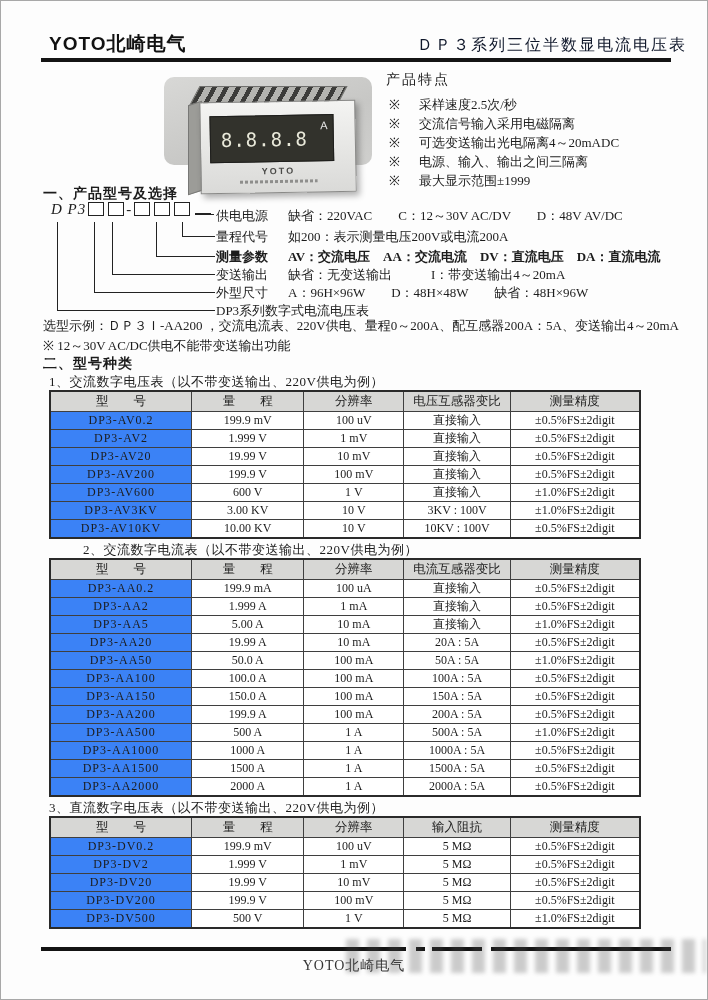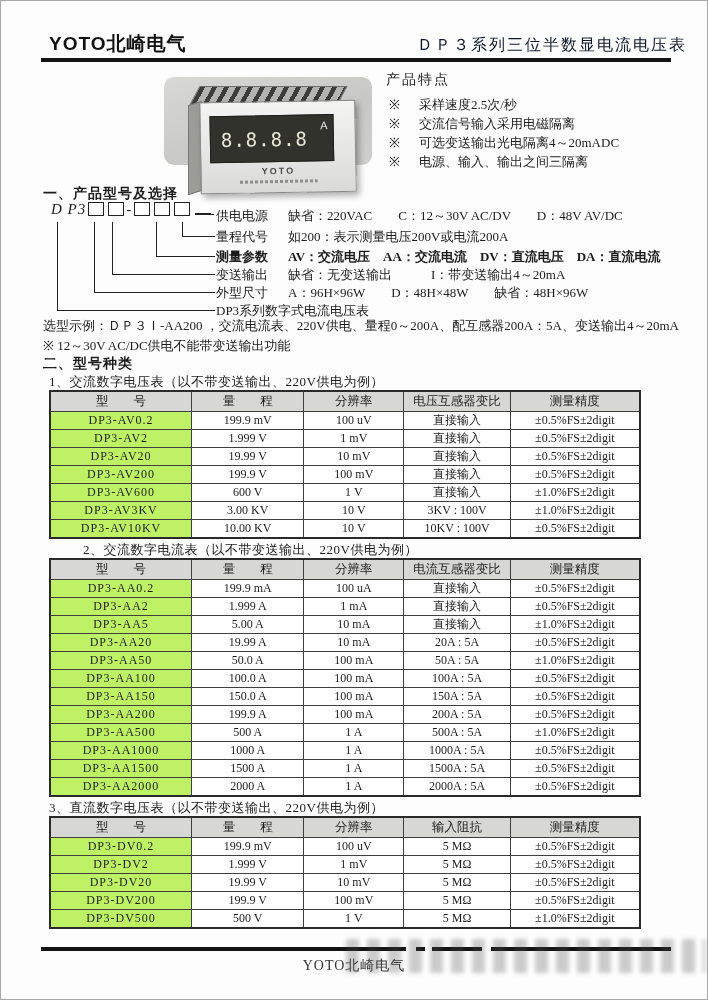--- a/index.html
+++ b/index.html
@@ -54,21 +54,21 @@
   .conn-h{position:absolute;border-bottom:1.5px solid #222;}
   .example-line,.note-line{position:absolute;left:42px;font-size:13px;white-space:nowrap;}
   
   .tcaption{position:absolute;left:48px;font-size:13px;letter-spacing:.5px;}
   table.spec{position:absolute;left:48px;width:592px;border-collapse:collapse;
              table-layout:fixed;border:2px solid #2a2a2a;}
   table.spec th,table.spec td{border:1px solid #3f3f3f;text-align:center;
              padding:0 3px;overflow:hidden;white-space:nowrap;}
   table.spec th{height:19px;background:#d7d7d5;font-weight:normal;font-size:12.5px;}
   table.spec td{height:17px;font-size:12px;background:#ffffff;}
-  table.spec td:first-child{background:#bef264;letter-spacing:1px;}
+  table.spec td:first-child{background:#3b82f6;letter-spacing:1px;}
   
   .footer-rule{position:absolute;left:40px;top:946px;width:630px;height:4px;
     background:linear-gradient(90deg,#131313 0 58%,transparent 58% 59.5%,#131313 59.5% 61%,
       transparent 61% 62%,#131313 62% 70%,transparent 70% 71.5%,#131313 71.5% 100%);}
   .footer-brand{position:absolute;left:0;right:0;top:956px;text-align:center;font-size:14px;
                 letter-spacing:1px;color:#333;}
   .watermark{position:absolute;left:345px;top:938px;width:360px;height:34px;opacity:.28;
              filter:blur(2px);
              background:repeating-linear-gradient(90deg,#4e4e4e 0 13px,transparent 13px 21px);}
 </style>
@@ -93,20 +93,21 @@
       <div class="meter-subline"></div>
     </div>
   </div>
 
   <div class="features-heading">产品特点</div>
   <div class="features">
     <div class="feature-item"><span class="mark">※</span><span>采样速度2.5次/秒</span></div>
     <div class="feature-item"><span class="mark">※</span><span>交流信号输入采用电磁隔离</span></div>
     <div class="feature-item"><span class="mark">※</span><span>可选变送输出光电隔离4～20mADC</span></div>
     <div class="feature-item"><span class="mark">※</span><span>电源、输入、输出之间三隔离</span></div>
+    <div class="feature-item"><span class="mark">※</span><span>最大显示范围±1999</span></div>
   </div>
 
   <div class="sec-heading" style="left:42px;top:184px;">一、产品型号及选择</div>
 
   <div class="model-string">
     <span>D P3</span><span class="model-box"></span><span class="model-box"></span><span>-</span><span class="model-box"></span><span class="model-box"></span><span class="model-box"></span><span class="model-underscore"></span>
   </div>
 
   <div class="conn-h" style="left:205px;top:213px;width:8px;"></div>
   <div class="conn" style="left:181px;top:221px;width:32px;height:14px;"></div>

